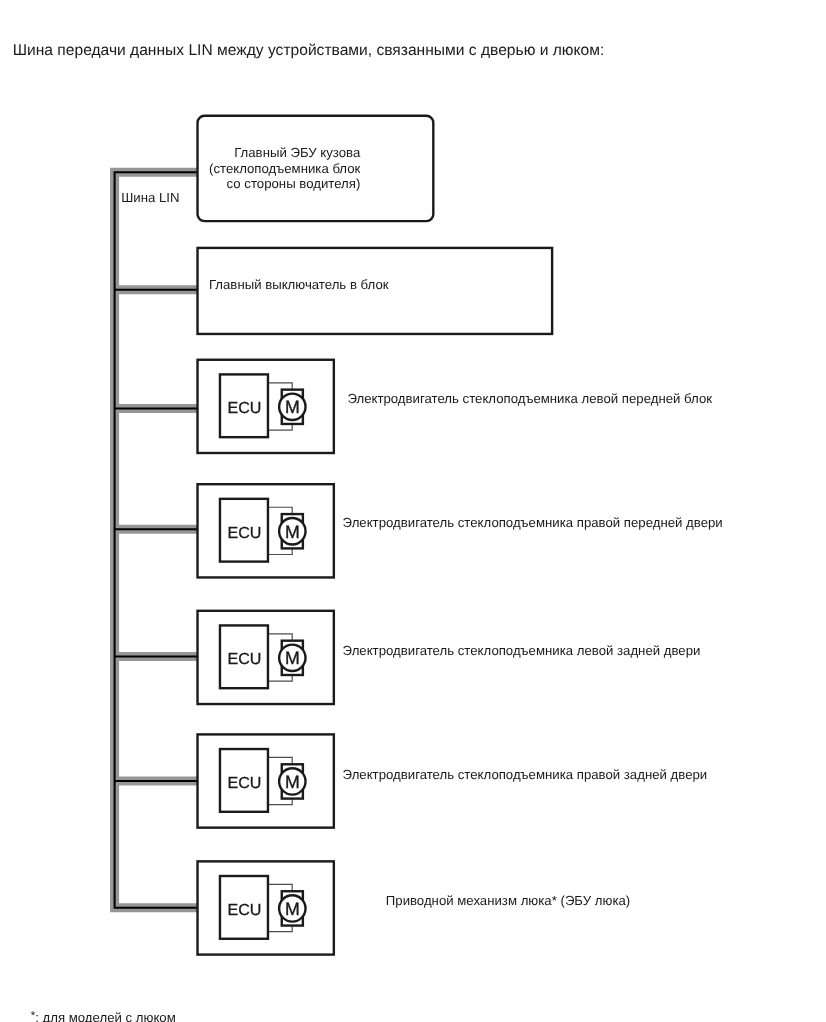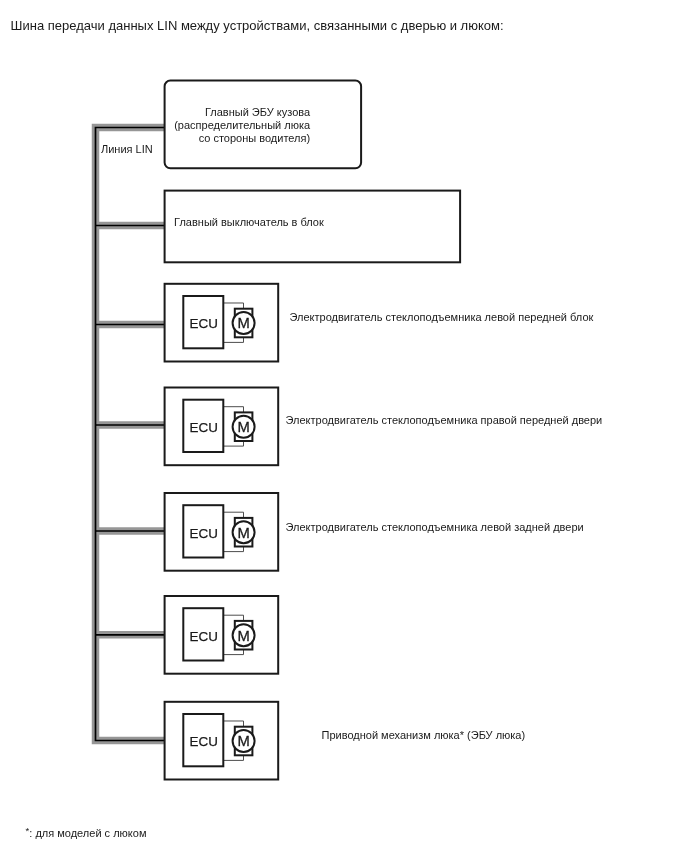--- a/index.html
+++ b/index.html
@@ -1,20 +1,20 @@
 <!DOCTYPE html>
 <html><head>
 <meta charset="utf-8">
 <title>LIN bus diagram</title>
 <style>
   html,body{margin:0;padding:0;background:#ffffff;}
   body{width:688px;height:852px;overflow:hidden;
        font-family:"Liberation Sans",sans-serif;color:#1a1a1a;}
   #root{position:relative;width:688px;height:852px;background:#ffffff;}
-  #inked{position:absolute;left:0;top:0;width:688px;height:812px;}
+  #inked{position:absolute;left:0;top:16px;width:688px;height:812px;}
   .txt{position:absolute;white-space:pre;line-height:13.15px;}
   #title{font-size:13px;left:10.6px;top:18.5px;}
   #footnote{font-size:11px;left:25.6px;top:823.5px;}
   #buslabel{font-size:11px;left:101px;top:143.3px;}
   .nodetext{font-size:11px;}
   .modlabel{font-size:11px;}
   svg#diagram{position:absolute;left:0;top:0;}
   .sup{font-size:9.5px;vertical-align:0.30em;}
 </style>
 </head>
@@ -74,27 +74,28 @@
           </g>
       <g>
             <use href="#ecu-motor-module" y="596"></use>
           </g>
       <g>
             <use href="#ecu-motor-module" y="701.8"></use>
           </g>
     </g>
   </svg>
 
-  <div class="txt" id="buslabel">Линия LIN</div>
+  <div class="txt" id="buslabel">Шина LIN</div>
 
-  <div class="txt nodetext" style="left:174.2px;top:106px;text-align:right;"><span>Главный ЭБУ кузова</span><br><span>(распределительный люка</span><br><span>со стороны водителя)</span></div>
+  <div class="txt nodetext" style="left:174.2px;top:106px;text-align:right;"><span>Главный ЭБУ кузова</span><br><span>(стеклоподъемника блок</span><br><span>со стороны водителя)</span></div>
 
   <div class="txt nodetext" style="left:174.1px;top:215.5px;">Главный выключатель в блок</div>
 
   <div class="txt modlabel" style="left:289.5px;top:311.3px;">Электродвигатель стеклоподъемника левой передней блок</div>
   <div class="txt modlabel" style="left:285.5px;top:414.3px;text-align:right;">Электродвигатель стеклоподъемника правой передней двери</div>
   <div class="txt modlabel" style="left:285.5px;top:521.3px;">Электродвигатель стеклоподъемника левой задней двери</div>
+  <div class="txt modlabel" style="left:285.5px;top:624.3px;">Электродвигатель стеклоподъемника правой задней двери</div>
   <div class="txt modlabel" style="left:285.5px;top:729.3px;padding-left:36px;">Приводной механизм люка* (ЭБУ люка)</div>
 
   <div class="txt" id="footnote"><span class="sup">*</span><span>: для моделей с люком</span></div>
 
  </div>
 </div>
 
 </body></html>

